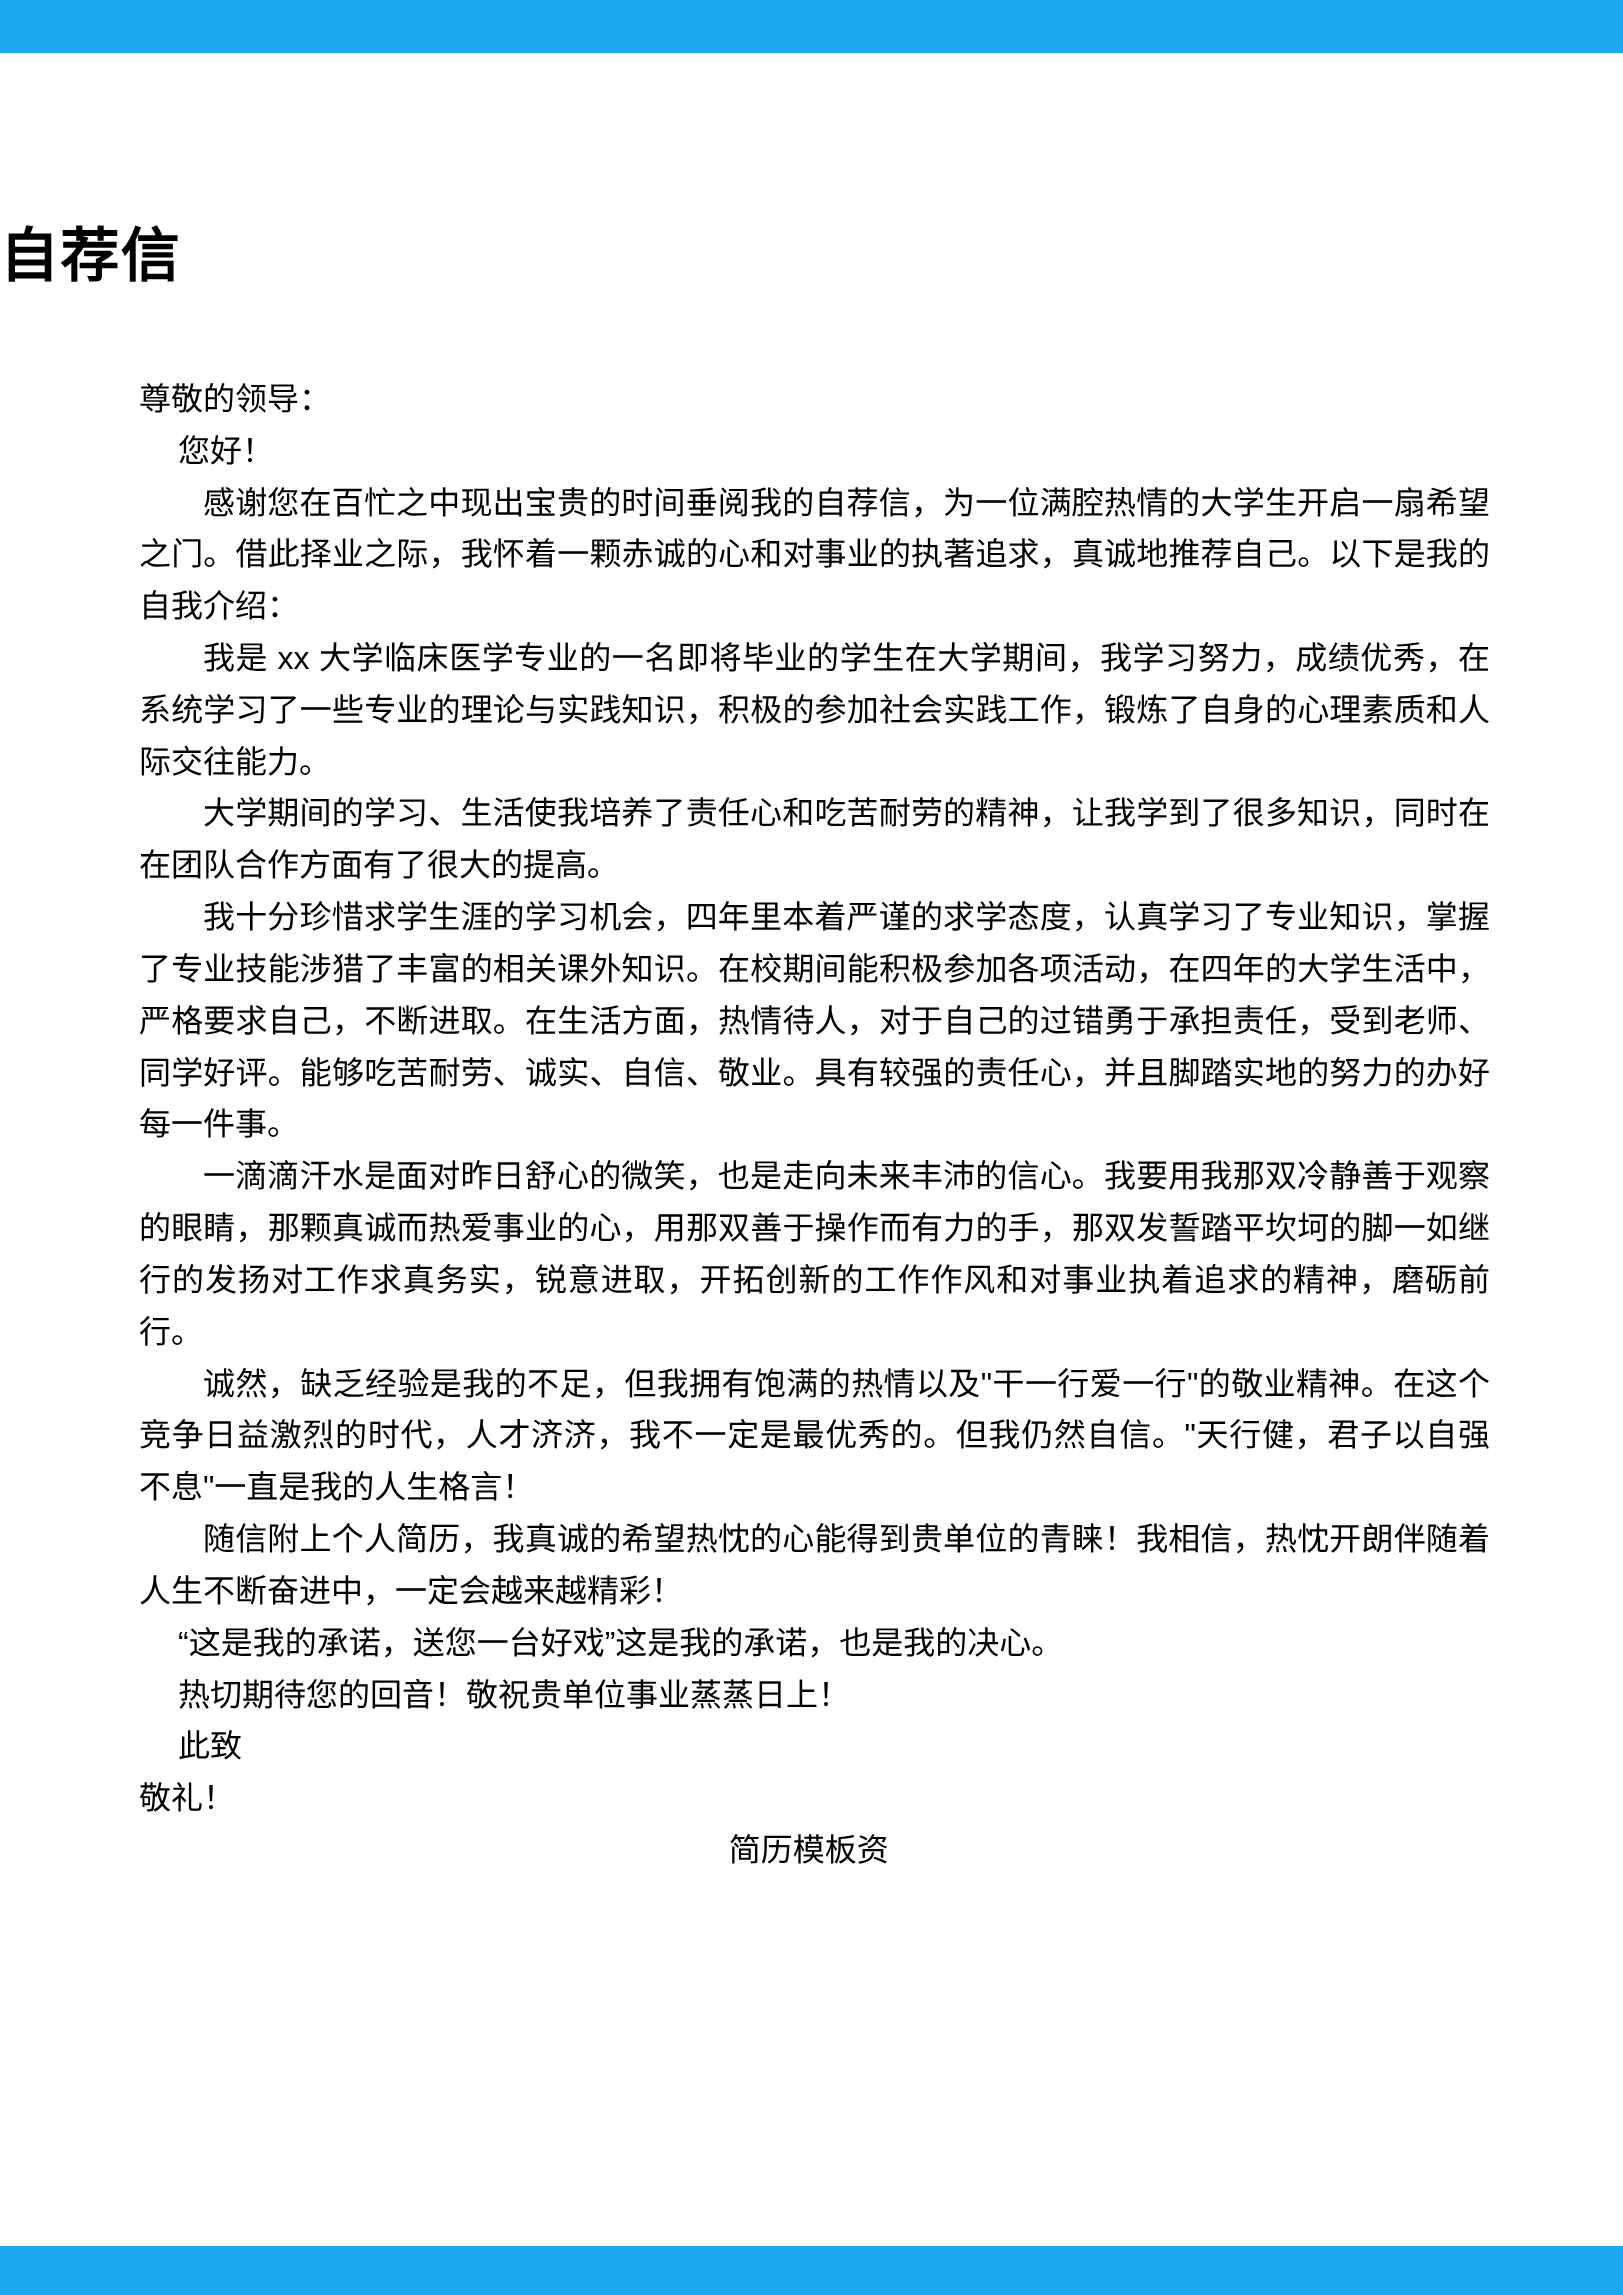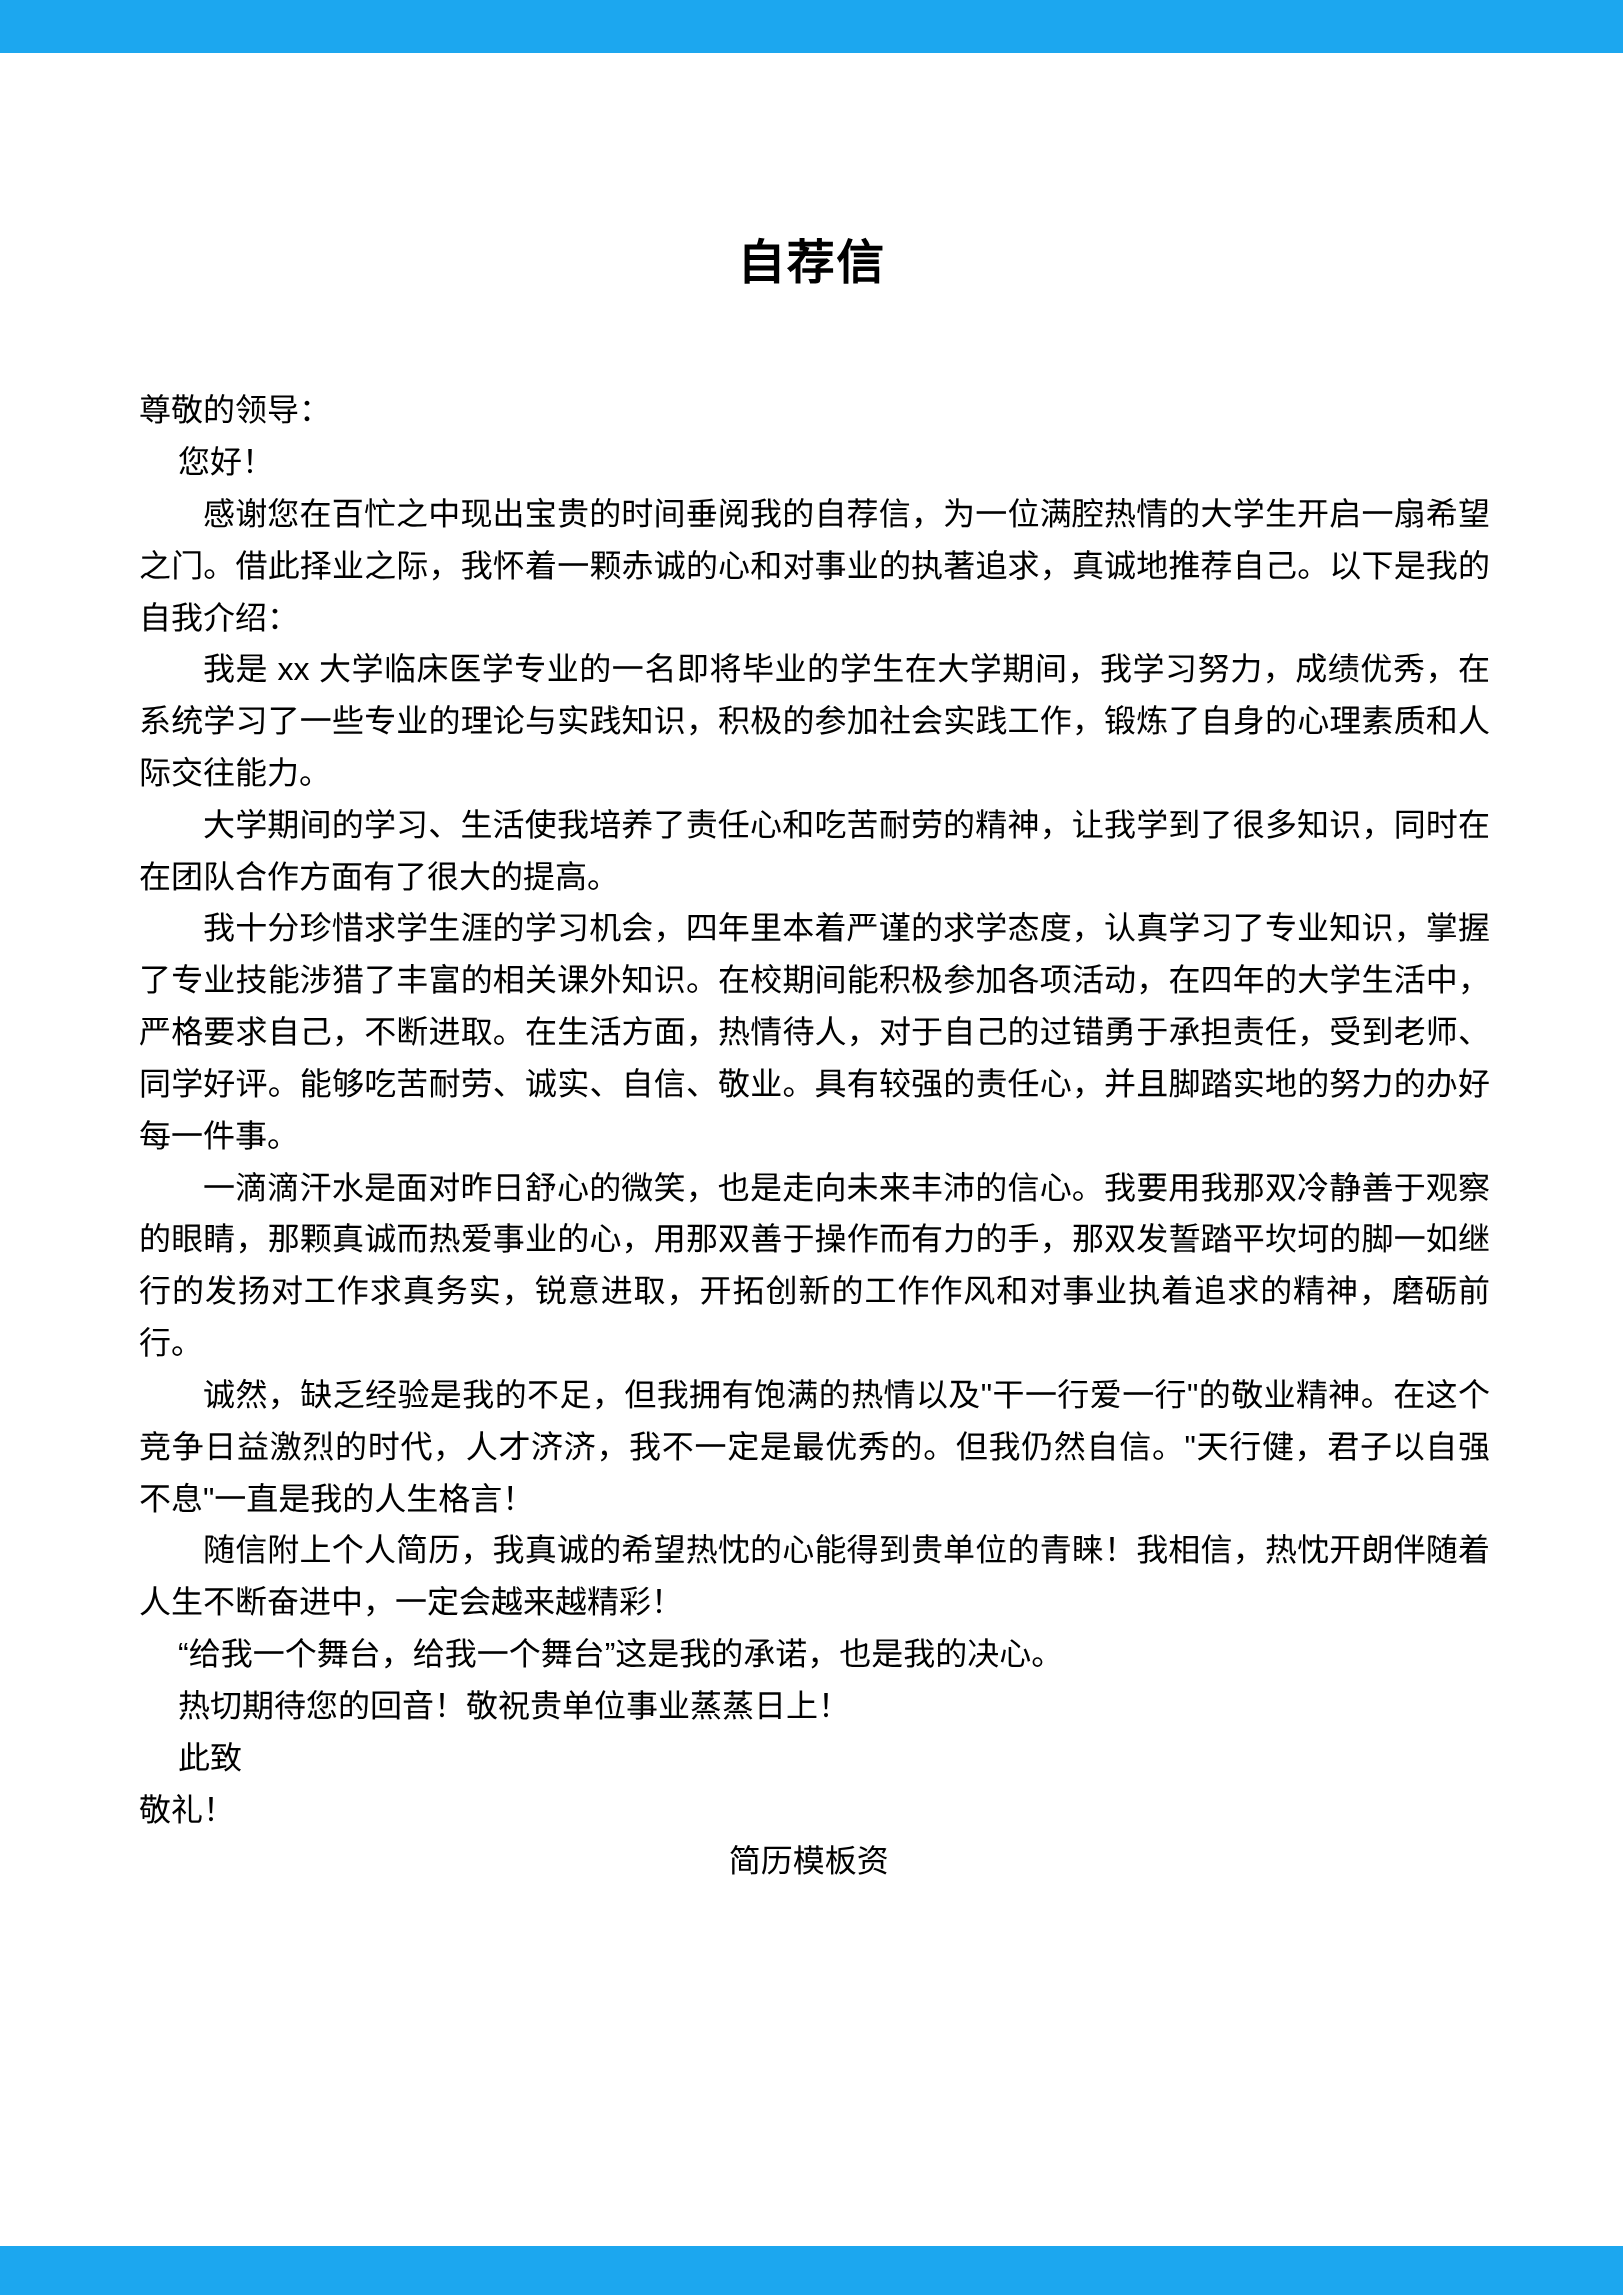--- a/index.html
+++ b/index.html
@@ -33,24 +33,24 @@
   }
   .sheet {
     position: absolute;
     left: 0;
     top: 53px;
     right: 0;
     bottom: 49px;
     padding: 0;
   }
   .doc-title {
-    margin: 12px;
+    margin: 0;
     padding-top: 170px;
-    text-align: center;
-    font-size: 48px;
+    text-align: left;
+    font-size: 59px;
     font-weight: bold;
     letter-spacing: 1.4px;
     color: #000000;
     line-height: 1.15;
   }
   .body-block {
     margin: 0 auto;
     padding-top: 83px;
     width: 1357px;
     color: #000000;
@@ -108,21 +108,21 @@
 
       <p class="para">我十分珍惜求学生涯的学习机会，四年里本着严谨的求学态度，认真学习了专业知识，掌握了专业技能涉猎了丰富的相关课外知识。在校期间能积极参加各项活动，在四年的大学生活中，严格要求自己，不断进取。在生活方面，热情待人，对于自己的过错勇于承担责任，受到老师、同学好评。能够吃苦耐劳、诚实、自信、敬业。具有较强的责任心，并且脚踏实地的努力的办好每一件事。</p>
 
       <p class="para">一滴滴汗水是面对昨日舒心的微笑，也是走向未来丰沛的信心。我要用我那双冷静善于观察的眼睛，那颗真诚而热爱事业的心，用那双善于操作而有力的手，那双发誓踏平坎坷的脚一如继行的发扬对工作求真务实，锐意进取，开拓创新的工作作风和对事业执着追求的精神，磨砺前行。</p>
 
       <p class="para">诚然，缺乏经验是我的不足，但我拥有饱满的热情以及"干一行爱一行"的敬业精神。在这个竞争日益激烈的时代，人才济济，我不一定是最优秀的。但我仍然自信。"天行健，君子以自强不息"一直是我的人生格言！</p>
 
 
       <p class="para">随信附上个人简历，我真诚的希望热忱的心能得到贵单位的青睐！我相信，热忱开朗伴随着人生不断奋进中，一定会越来越精彩！</p>
 
-      <p class="para indent1">“给我一个舞台，给我一个舞台”这是我的承诺，也是我的决心。</p>
+      <p class="para indent1">“这是我的承诺，送您一台好戏”这是我的承诺，也是我的决心。</p>
 
       <p class="para indent1">热切期待您的回音！敬祝贵单位事业蒸蒸日上！</p>
 
       <p class="para indent1">此致</p>
 
       <p class="para noindent">敬礼！</p>
 
       <p class="para sign-right">简历模板资</p>
 
 

